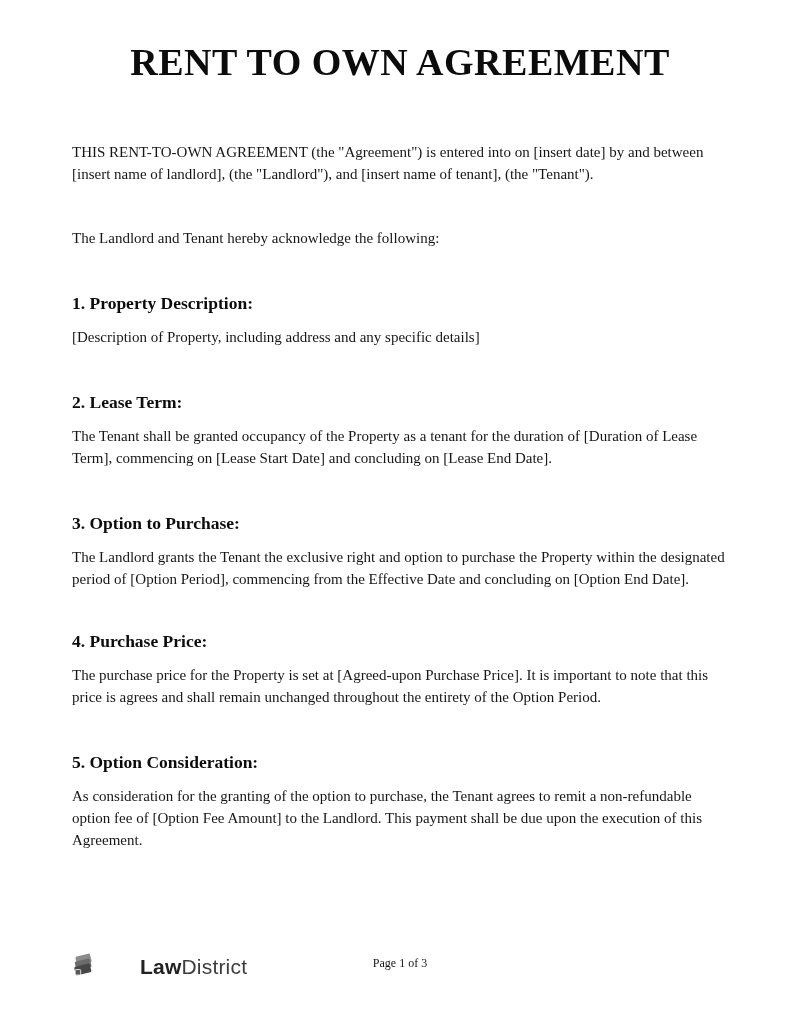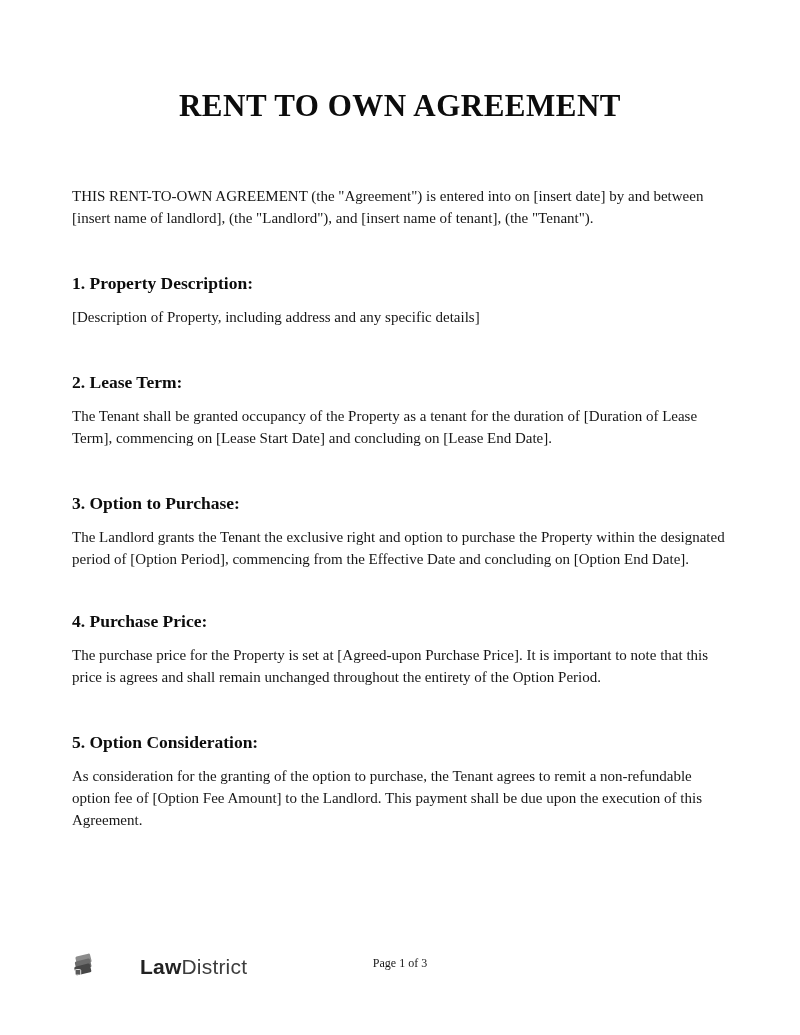--- a/index.html
+++ b/index.html
@@ -15,23 +15,23 @@
     background: #ffffff;
     color: #111111;
     font-family: "Liberation Serif", "DejaVu Serif", serif;
     overflow: hidden;
   }
   .content {
     padding: 0 72px;
   }
   .doc-title {
     margin: 0;
-    padding-top: 88px;
+    padding-top: 44px;
     text-align: center;
-    font-size: 31px;
+    font-size: 38px;
     line-height: 36px;
     font-weight: bold;
     letter-spacing: 0.5px;
     color: #0c0c0c;
   }
   .para {
     margin: 0;
     font-size: 15px;
     line-height: 22px;
     color: #161616;
@@ -88,20 +88,21 @@
 </head>
 <body>
 
 <div class="page">
   <div class="content">
 
     <h1 class="doc-title">RENT TO OWN AGREEMENT</h1>
 
     <p class="para intro-para">THIS RENT-TO-OWN AGREEMENT (the "Agreement") is entered into on [insert date] by and between [insert name of landlord], (the "Landlord"), and [insert name of tenant], (the "Tenant").</p>
 
+    <p class="para ack-para">The Landlord and Tenant hereby acknowledge the following:</p>
 
     <h2 class="section-heading">1. Property Description:</h2>
     <p class="para spaced">[Description of Property, including address and any specific details]</p>
 
     <h2 class="section-heading">2. Lease Term:</h2>
     <p class="para">The Tenant shall be granted occupancy of the Property as a tenant for the duration of [Duration of Lease Term], commencing on [Lease Start Date] and concluding on [Lease End Date].</p>
 
     <h2 class="section-heading">3. Option to Purchase:</h2>
     <p class="para">The Landlord grants the Tenant the exclusive right and option to purchase the Property within the designated period of [Option Period], commencing from the Effective Date and concluding on [Option End Date].</p>
 

